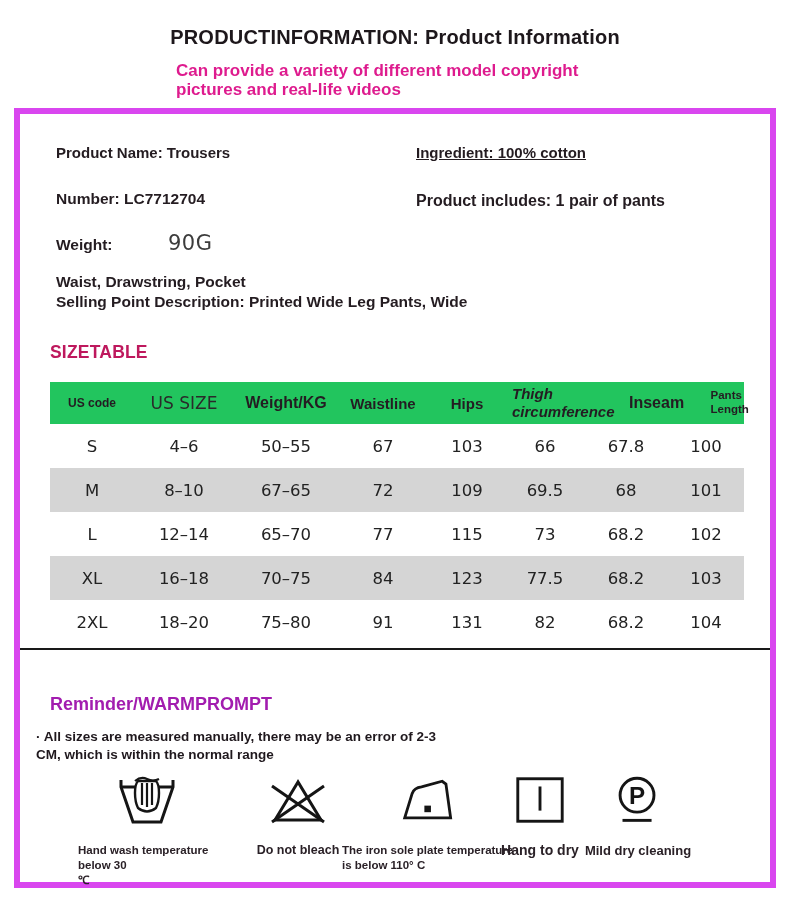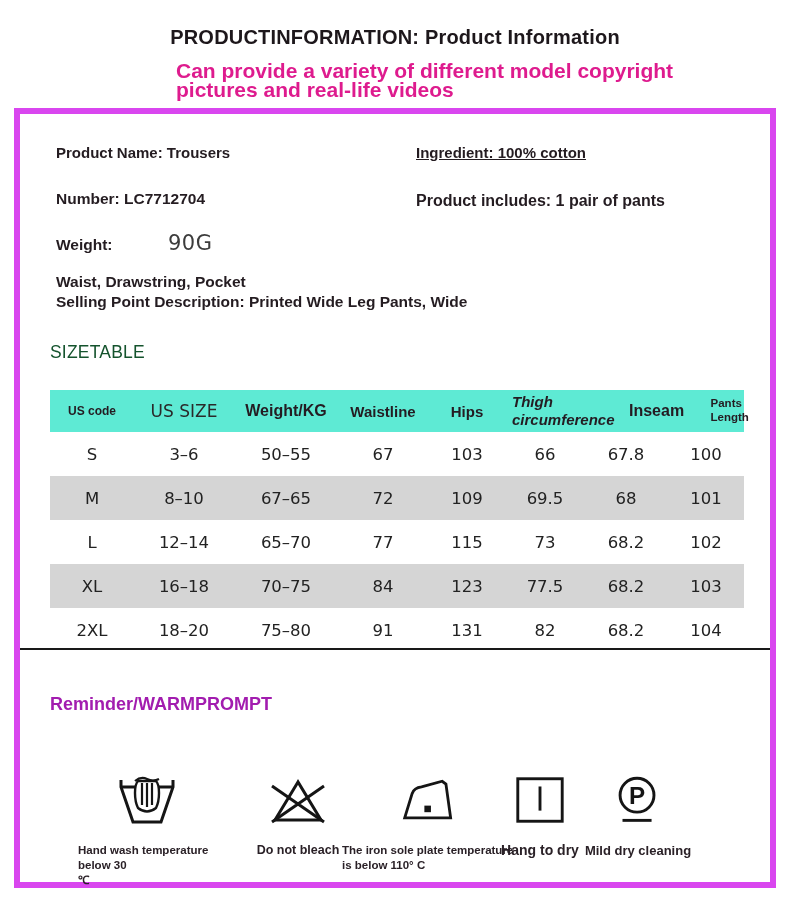--- a/index.html
+++ b/index.html
@@ -13,45 +13,45 @@
     overflow:hidden;
   }
   .page-title {
     position:absolute; top:26px; left:0; width:100%;
     text-align:center;
     font-size:20px; font-weight:700; color:#1d171b;
     letter-spacing:.2px;
   }
   .page-subtitle {
     position:absolute; top:61px; left:176px;
-    font-size:21px; font-weight:700; line-height:19px;
+    font-size:17px; font-weight:700; line-height:19px;
     color:#de1b8e;
   }
   .info-box {
     position:absolute; left:14px; top:108px; width:762px; height:780px;
     border:6px solid #d946ef; background:#ffffff;
   }
   .abs { position:absolute; }
   .lbl { font-weight:700; font-size:15px; color:#241c21; }
   .f-name       { left:36px;  top:30px; }
   .f-ingredient { left:396px; top:30px;text-decoration:underline; }
   .f-number     { left:36px;  top:76px; font-size:15.5px; }
   .f-includes   { left:396px; top:78px; font-size:16px; }
   .f-weight     { left:36px;  top:122px; font-size:15.5px; }
   .f-weight-val {
     left:148px; top:117px;
     font-family:"DejaVu Sans", sans-serif;
     font-size:21px; font-weight:400; color:#3c3c3c; letter-spacing:.5px;
   }
   .selling { left:36px; top:158px; width:480px; font-size:15.5px; font-weight:700; line-height:20px; }
-  .sizetable-heading { left:30px; top:228px; font-size:17.5px; font-weight:400; color:#14532d; letter-spacing:.2px; }
+  .sizetable-heading { left:30px; top:228px; font-size:17.5px; font-weight:700; color:#be185d; letter-spacing:.2px; }
 
   .size-table { left:30px; top:268px; width:694px; }
   .tr { display:flex; align-items:center; height:44px; background:#ffffff; }
-  .tr.thead { height:42px; background:#5eead4;margin-top:8px; }
+  .tr.thead { height:42px; background:#22c55e; }
   .tr.stripe { background:#d5d5d5; }
   .th, .td { text-align:center; }
   .c0 { flex:0 0 84px; }
   .c1 { flex:0 0 100px; }
   .c2 { flex:0 0 104px; }
   .c3 { flex:0 0 90px; }
   .c4 { flex:0 0 78px; }
   .c5 { flex:0 0 78px; }
   .c6 { flex:0 0 84px; }
   .c7 { flex:0 0 76px; }
@@ -119,21 +119,21 @@
           <div class="th c2">Weight/KG</div>
           <div class="th c3">Waistline</div>
           <div class="th c4">Hips</div>
           <div class="th c5">Thigh circumference</div>
           <div class="th c6">Inseam</div>
           <div class="th c7">Pants Length</div>
         </div>
       <div>
           <div class="tr">
             <div class="td c0">S</div>
-            <div class="td c1">3–6</div>
+            <div class="td c1">4–6</div>
             <div class="td c2">50–55</div>
             <div class="td c3">67</div>
             <div class="td c4">103</div>
             <div class="td c5">66</div>
             <div class="td c6">67.8</div>
             <div class="td c7">100</div>
           </div>
           <div class="tr stripe">
             <div class="td c0">M</div>
             <div class="td c1">8–10</div>
@@ -174,20 +174,24 @@
             <div class="td c6">68.2</div>
             <div class="td c7">104</div>
           </div>
         </div>
     </div>
 
     <div class="abs section-divider"></div>
 
     <div class="abs reminder-heading">Reminder/WARMPROMPT</div>
 
+    <div class="abs reminder-note">
+      <div>· All sizes are measured manually, there may be an error of 2-3</div>
+      <div>CM, which is within the normal range</div>
+    </div>
 
     <div class="care-item ci-1">
       <div class="care-icon">
         <svg viewBox="0 0 64 58" width="66" height="58">
           <path class="stroke" d="M6,8 L6,15 L18,50 L46,50 L58,15 L58,8"></path>
           <path class="stroke" d="M6,15 L21,15 M43,15 L58,15"></path>
           <path d="M23,36 C19,28 19,13 23,9 L41,9 C45,13 45,28 41,36 Q32,43 23,36 Z" fill="#ffffff" stroke="#151515" stroke-width="2.4"></path>
           <path class="stroke-thin" d="M27,11 L27,33 M32,11 L32,35 M37,11 L37,33"></path>
           <path class="stroke-thin" d="M20,9 Q26,4 32,7 Q38,10 44,7"></path>
         </svg>

